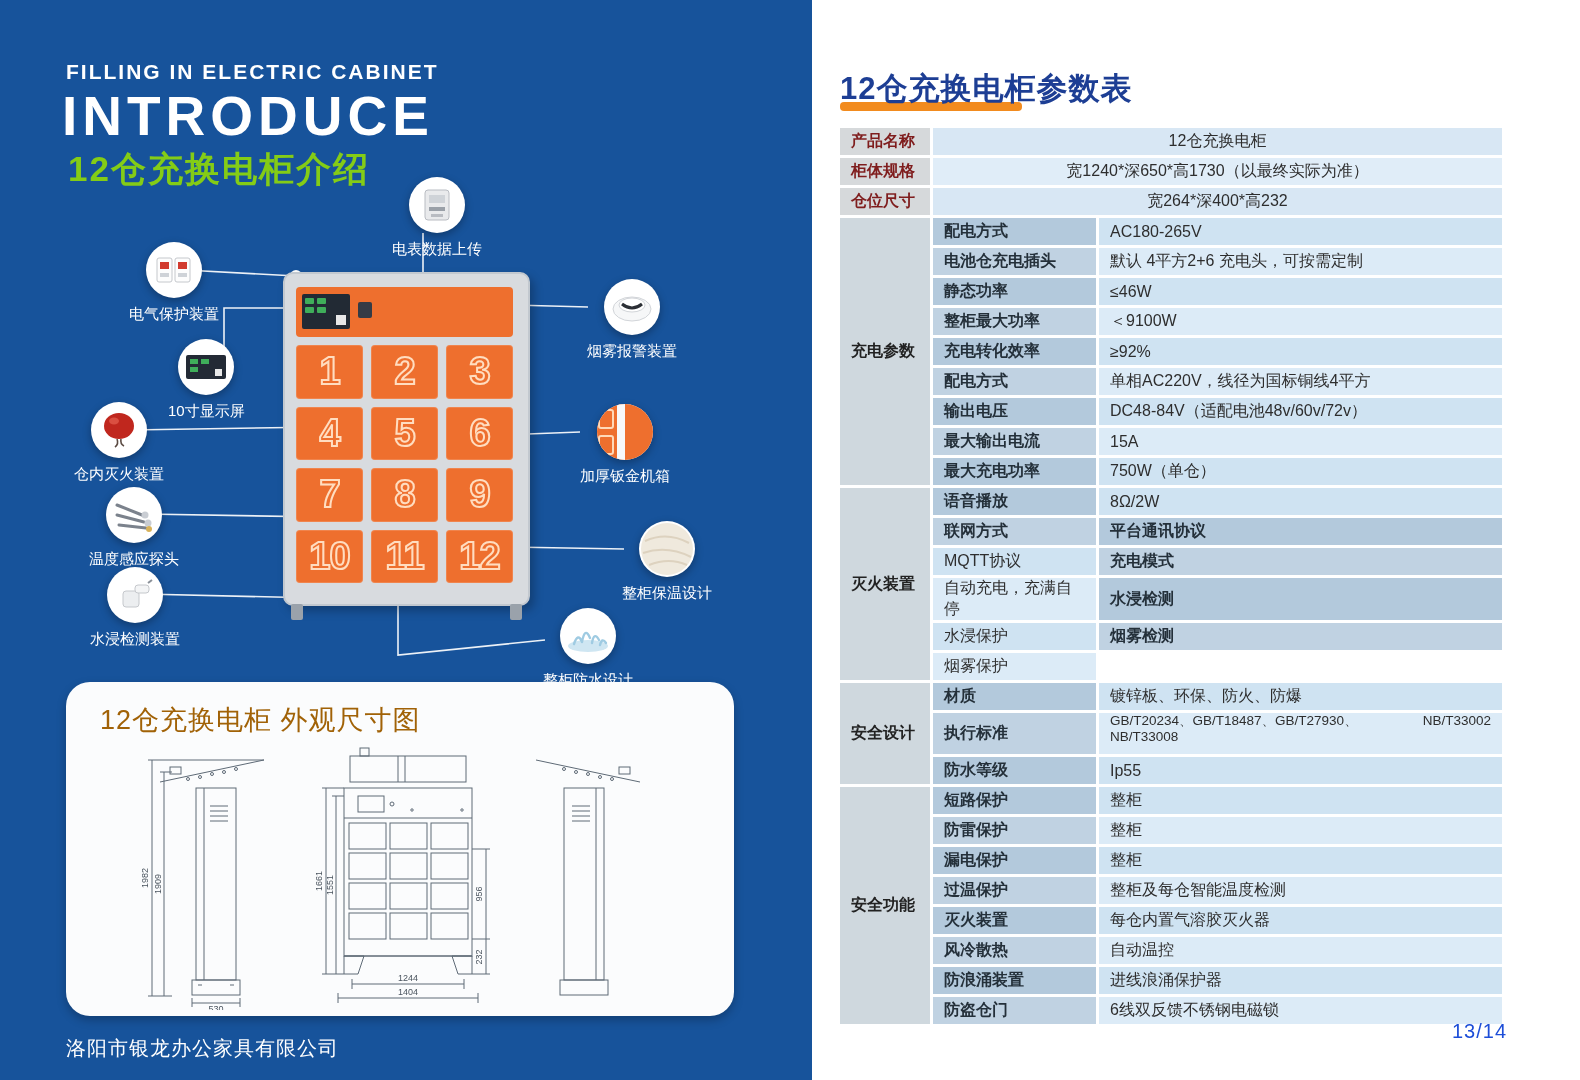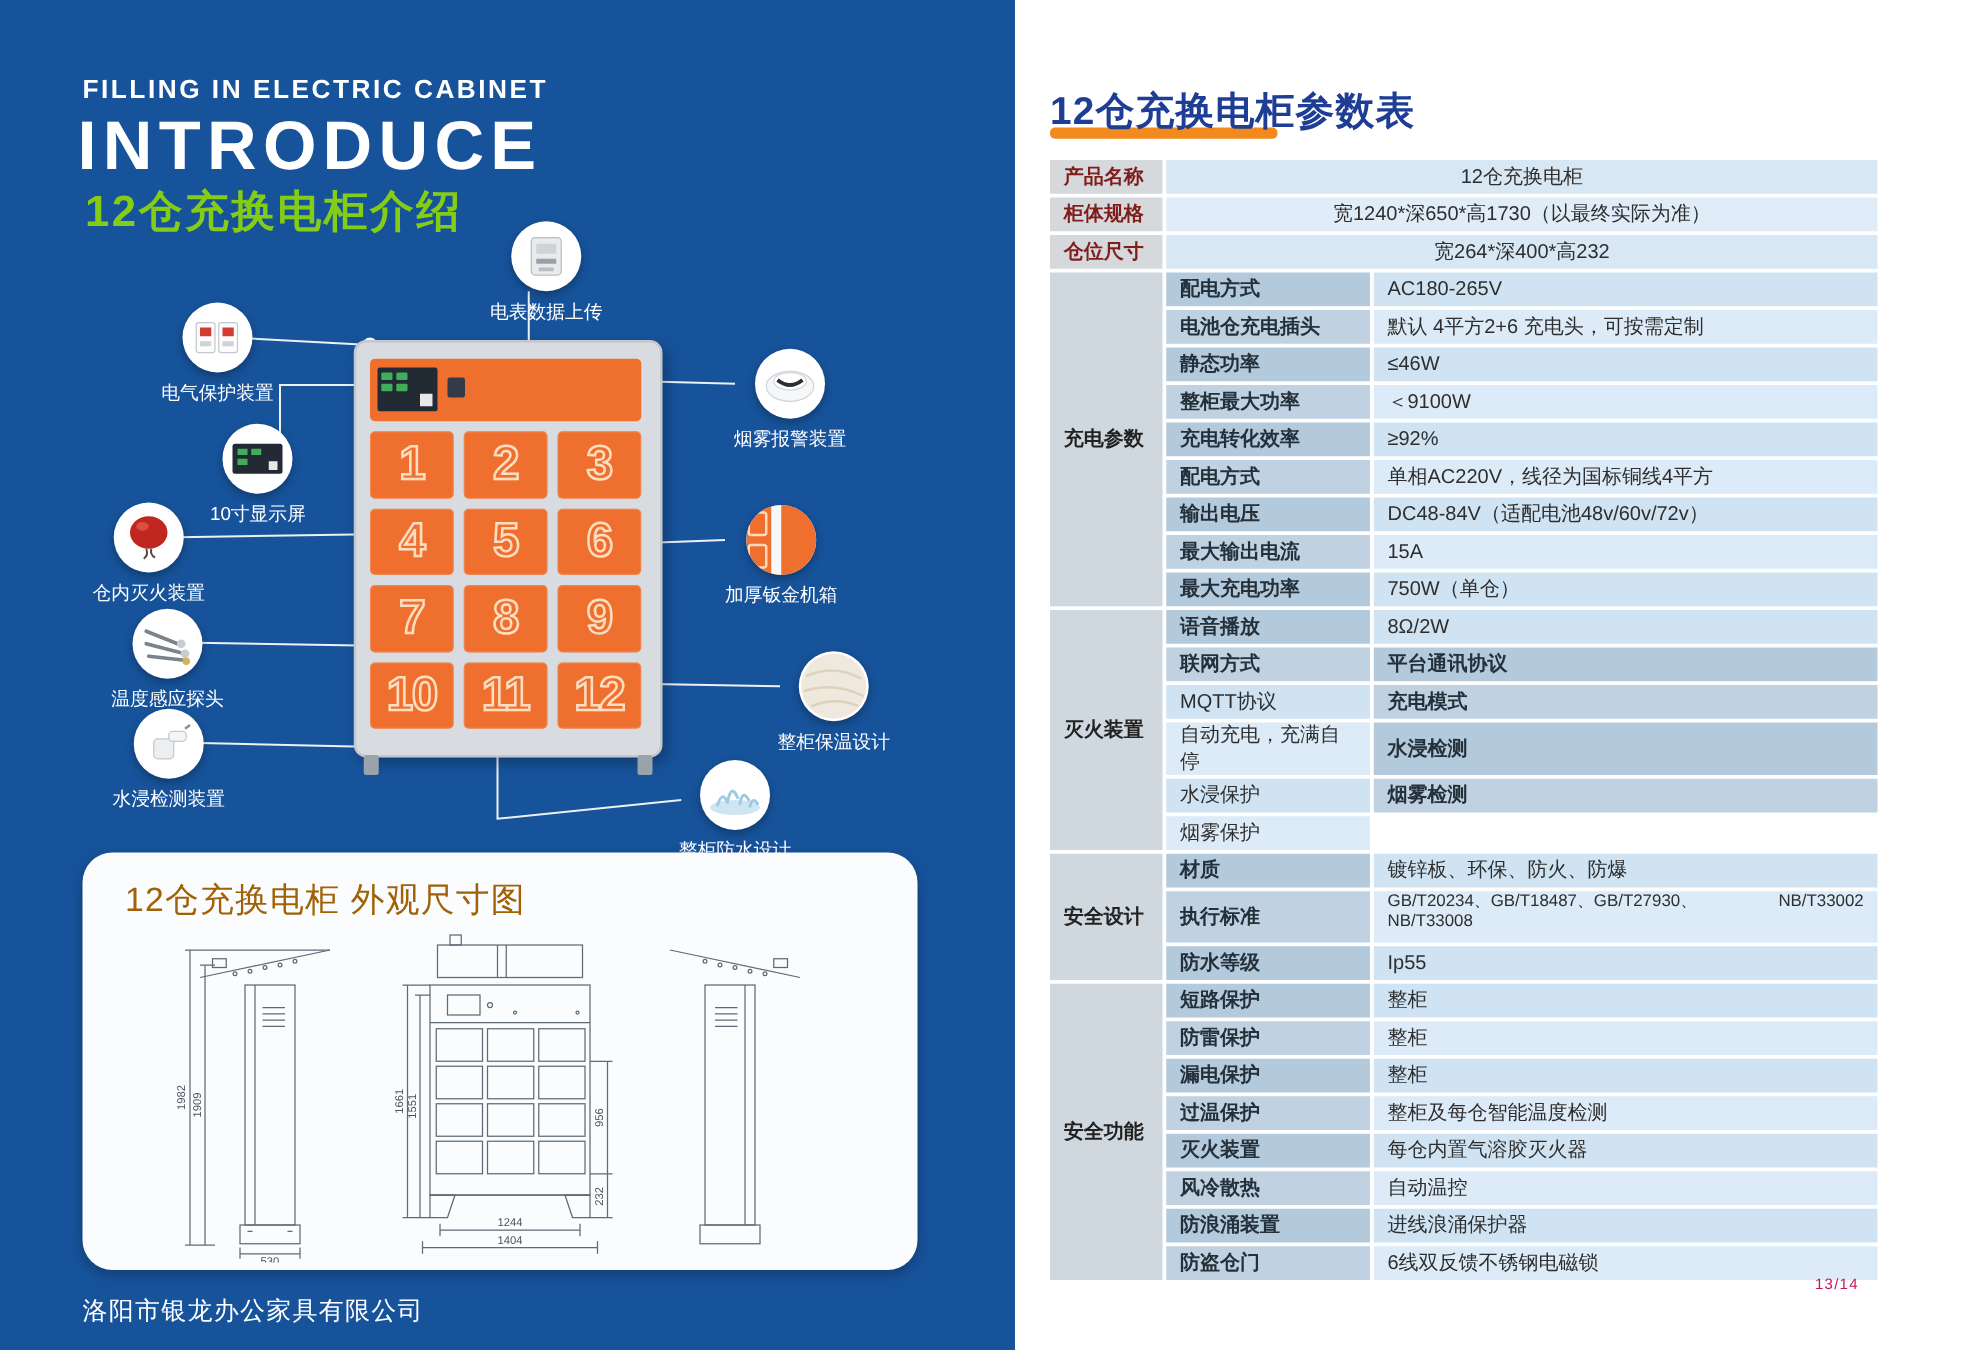--- a/index.html
+++ b/index.html
@@ -50,21 +50,21 @@
   .lbl{background:#d6d9db;font-weight:700;color:#7f1d1d;}
   .cat{background:#cfd8de;font-weight:700;color:#222;justify-content:flex-start;}
   .cat.r9{grid-row:1/span 9}.cat.r6{grid-row:1/span 6}.cat.r3{grid-row:1/span 3}.cat.r8{grid-row:1/span 8}
   .sub{background:#b3c9dc;font-weight:600;color:#24303a;}
   .sub.alt{background:#c0d2e2;}
   .val{background:#cfe3f2;}
   .val.alt{background:#dcebf7;}
   .valc{background:#d8e7f4;justify-content:center;text-align:center;}
   .valc.alt{background:#e0edf8;}
   .tall{min-height:41px;flex-direction:row;align-items:flex-start;justify-content:center;line-height:1.2;font-size:13.5px;}
-  .page-number{position:absolute;left:640px;top:1020px;font-size:12px;color:#be185d;letter-spacing:1px;}
+  .page-number{position:absolute;left:640px;top:1020px;font-size:20px;color:#1d4ed8;letter-spacing:1px;}
   
   .ic{display:block}
 </style>
 </head>
 <body>
 
 <div class="page">
 
   <div class="left-panel">
     <div class="title-en-small">FILLING IN ELECTRIC CABINET</div>

